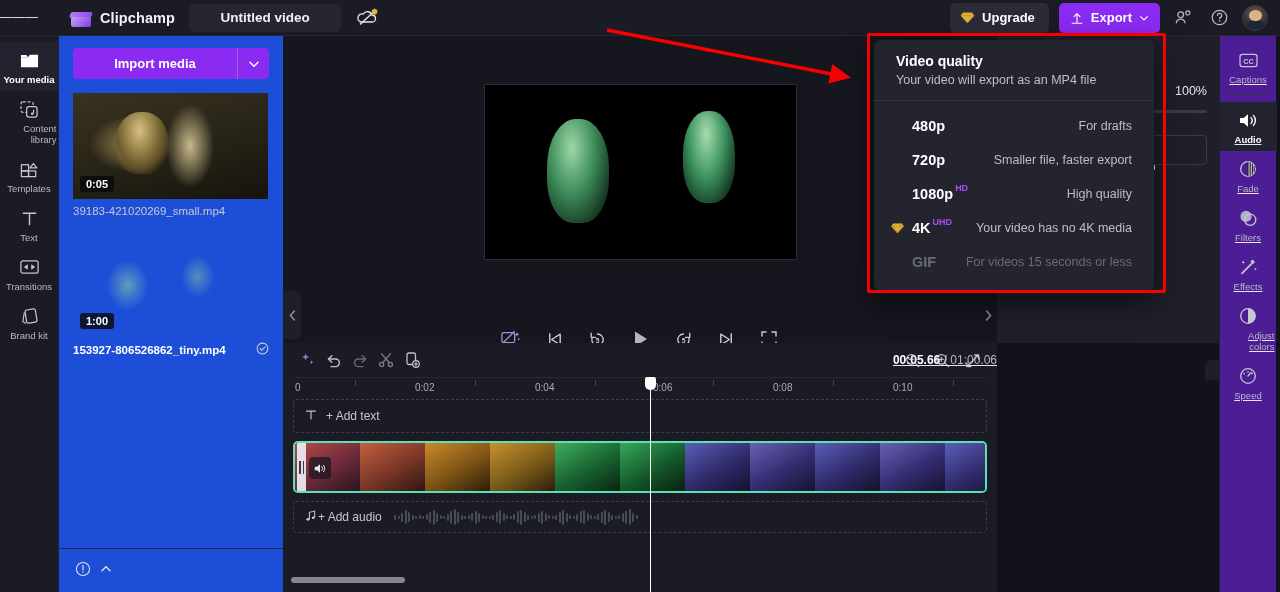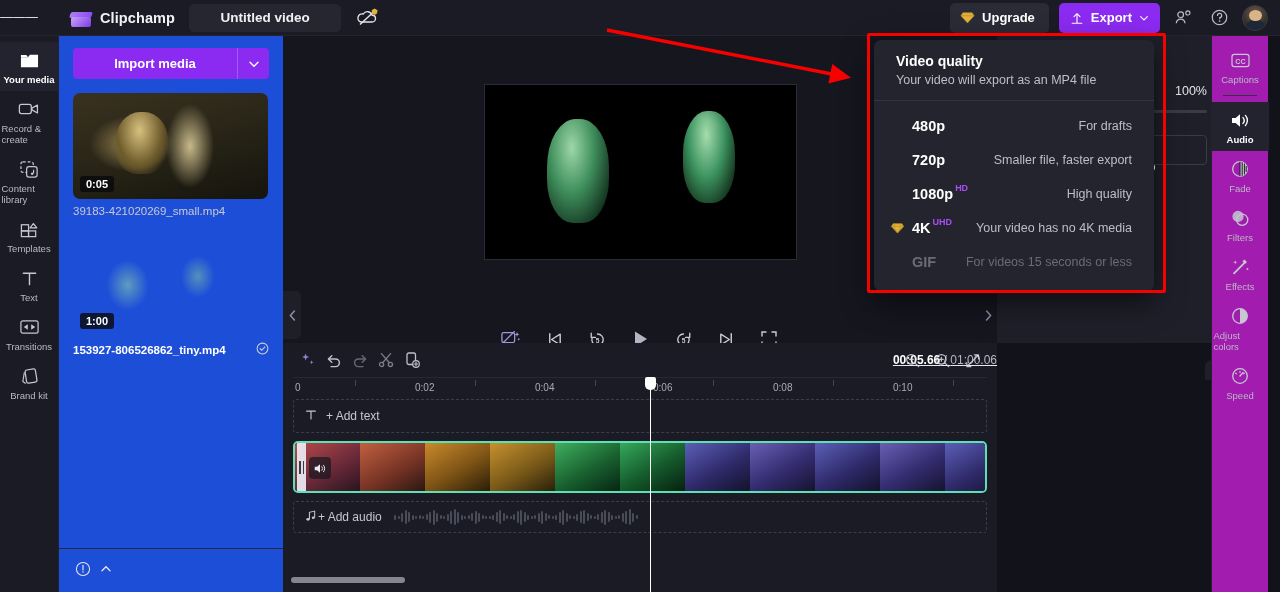--- a/index.html
+++ b/index.html
@@ -54,42 +54,42 @@
   .rail-left {
     position: absolute; left: 0; top: 36px; width: 59px; height: 556px;
     background: #1a1b24; border-right: 1px solid #22232d;
     display: flex; flex-direction: column; align-items: center; padding-top: 6px;
   }
   .rail-item {
     width: 59px; padding: 8px 2px 6px; display: flex; flex-direction: column; align-items: center; gap: 4px;
     cursor: pointer; color: #b9bac4;
   }
   .rail-item.active { background: #22232e; color: #ffffff; }
-  .rail-item .lbl { font-size: 9.5px; line-height: 11px; text-align: left; }
+  .rail-item .lbl { font-size: 9.5px; line-height: 11px; text-align: right; }
   .rail-item.active .lbl { font-weight: 700; color: #fff; }
   .rail-ico { width: 22px; height: 20px; display: flex; align-items: center; justify-content: center; }
 
   
   .media-panel {
     position: absolute; left: 59px; top: 36px; width: 224px; height: 556px;
     background: #1d4ed8; display: flex; flex-direction: column;
   }
   .import-row { display: flex; padding: 12px 14px 0; }
   .import-btn {
     flex: 1; height: 31px; background: #8b2af0; border-radius: 4px 0 0 4px;
     display: flex; align-items: center; justify-content: center;
     font-size: 13px; font-weight: 700; color: #fff; cursor: pointer;
   }
   .import-caret {
     width: 32px; height: 31px; background: #8b2af0; border-left: 1px solid #a05cf5;
     border-radius: 0 4px 4px 0; display: flex; align-items: center; justify-content: center; cursor: pointer;
   }
   .media-list { padding: 14px 14px 0; overflow: hidden; flex: 1; }
   .media-item { margin-bottom: 13px; }
-  .thumb { position: relative; width: 195px; height: 106px; border-radius: 7px; overflow: hidden; cursor: pointer; }
+  .thumb { position: relative; width: 195px; height: 106px; border-radius: 0; overflow: hidden; cursor: pointer; }
   .thumb-a { background:
       radial-gradient(ellipse 60px 40px at 30% 48%, #9a8550 0%, rgba(60,48,28,0) 70%),
       radial-gradient(ellipse 40px 70px at 60% 50%, #c8b98a 0%, rgba(40,36,24,0) 60%),
       linear-gradient(165deg, #3a3220 0%, #2a2618 45%, #15140d 100%); }
   .thumb-a::after {
     content: ""; position: absolute; left: 22%; top: 18%; width: 52px; height: 62px; border-radius: 46% 46% 40% 40%;
     background: radial-gradient(ellipse at 45% 30%, #d8c07e 0%, #6e5c2c 55%, rgba(30,26,14,0) 80%);
   }
   .thumb-b { background:
       radial-gradient(ellipse 50px 60px at 26% 46%, #2f8f58 0%, rgba(14,46,28,0) 72%),
@@ -151,23 +151,23 @@
   
   .prop-col { position: absolute; left: 997px; top: 36px; width: 226px; height: 307px; background: #1e1f29; padding: 14px 16px; }
   .prop-filename { font-size: 11.5px; color: #c9cad3; white-space: nowrap; overflow: hidden; }
   .prop-pct { margin-top: 22px; text-align: right; font-size: 12.5px; color: #e4e4ea; }
   .prop-slider { margin-top: 12px; height: 3px; background: #3a3b47; border-radius: 2px; }
   .prop-field { margin-top: 22px; height: 30px; border: 1px solid #3a3b47; border-radius: 4px; }
   .prop-sub { position: absolute; left: 1145px; top: 160px; font-size: 12px; font-weight: 700; color: #fff; }
 
   
   .rail-right {
-    position: absolute; right: 12px; top: 36px; width: 57px; height: 556px;
-    background: #a21caf; border-left: 1px solid #22232d;
-    display: flex; flex-direction: column; align-items: center; padding-top: 6px;
+    position: absolute; right: 4px; top: 36px; width: 57px; height: 556px;
+    background: #4c1d95; border-left: 1px solid #22232d;
+    display: flex; flex-direction: column; align-items: center; padding-top: 6px; text-decoration: underline;
   }
   .rail-right .rail-item { width: 57px; }
   .rail-sep { width: 34px; height: 1px; background: #33343f; margin: 4px 0 6px; }
 
   
   .timeline { position: absolute; left: 283px; top: 343px; width: 714px; height: 249px; background: #1a1b24; }
   .tl-toolbar { height: 34px; display: flex; align-items: center; padding: 0 12px; position: relative; }
   .tb-ico { width: 26px; height: 26px; display: flex; align-items: center; justify-content: center; cursor: pointer; opacity: .86; }
   .tl-time { position: absolute; left: 16px; right: 0; text-align: right; font-size: 12px; pointer-events: none; text-decoration: underline; }
   .tl-time b { font-weight: 700; color: #fff; }
@@ -304,29 +304,20 @@
       <div class="rail-ico">
         <svg width="21" height="19" viewBox="0 0 22 20">
           <path d="M2 17V6.5h7.4l2-2.6h8.6V17z" fill="#fff"></path>
           <path d="M2 6.5V4.3h5.8l1.6 2.2z" fill="#fff"></path>
         </svg>
       </div>
       <div class="lbl">Your media</div>
     </div>
     <div class="rail-item">
       <div class="rail-ico">
-        <svg width="22" height="16" viewBox="0 0 24 16">
-          <rect x="1.5" y="3" width="13" height="10" rx="2.2" fill="none" stroke="#c6c7d1" stroke-width="1.4"></rect>
-          <path d="M15.2 7l6-3.3v8.6l-6-3.3z" fill="none" stroke="#c6c7d1" stroke-width="1.4" stroke-linejoin="round"></path>
-        </svg>
-      </div>
-      <div class="lbl">Record &amp; create</div>
-    </div>
-    <div class="rail-item">
-      <div class="rail-ico">
         <svg width="21" height="19" viewBox="0 0 22 20">
           <rect x="2" y="2" width="13" height="11" rx="2" fill="none" stroke="#c6c7d1" stroke-width="1.3" stroke-dasharray="3 2"></rect>
           <rect x="8" y="7" width="11" height="11" rx="2.4" fill="#1a1b24" stroke="#c6c7d1" stroke-width="1.3"></rect>
           <path d="M15.3 10.2v4.1" stroke="#c6c7d1" stroke-width="1.2"></path>
           <circle cx="13.8" cy="14.4" r="1.3" fill="#c6c7d1"></circle>
         </svg>
       </div>
       <div class="lbl">Content library</div>
     </div>
     <div class="rail-item">

